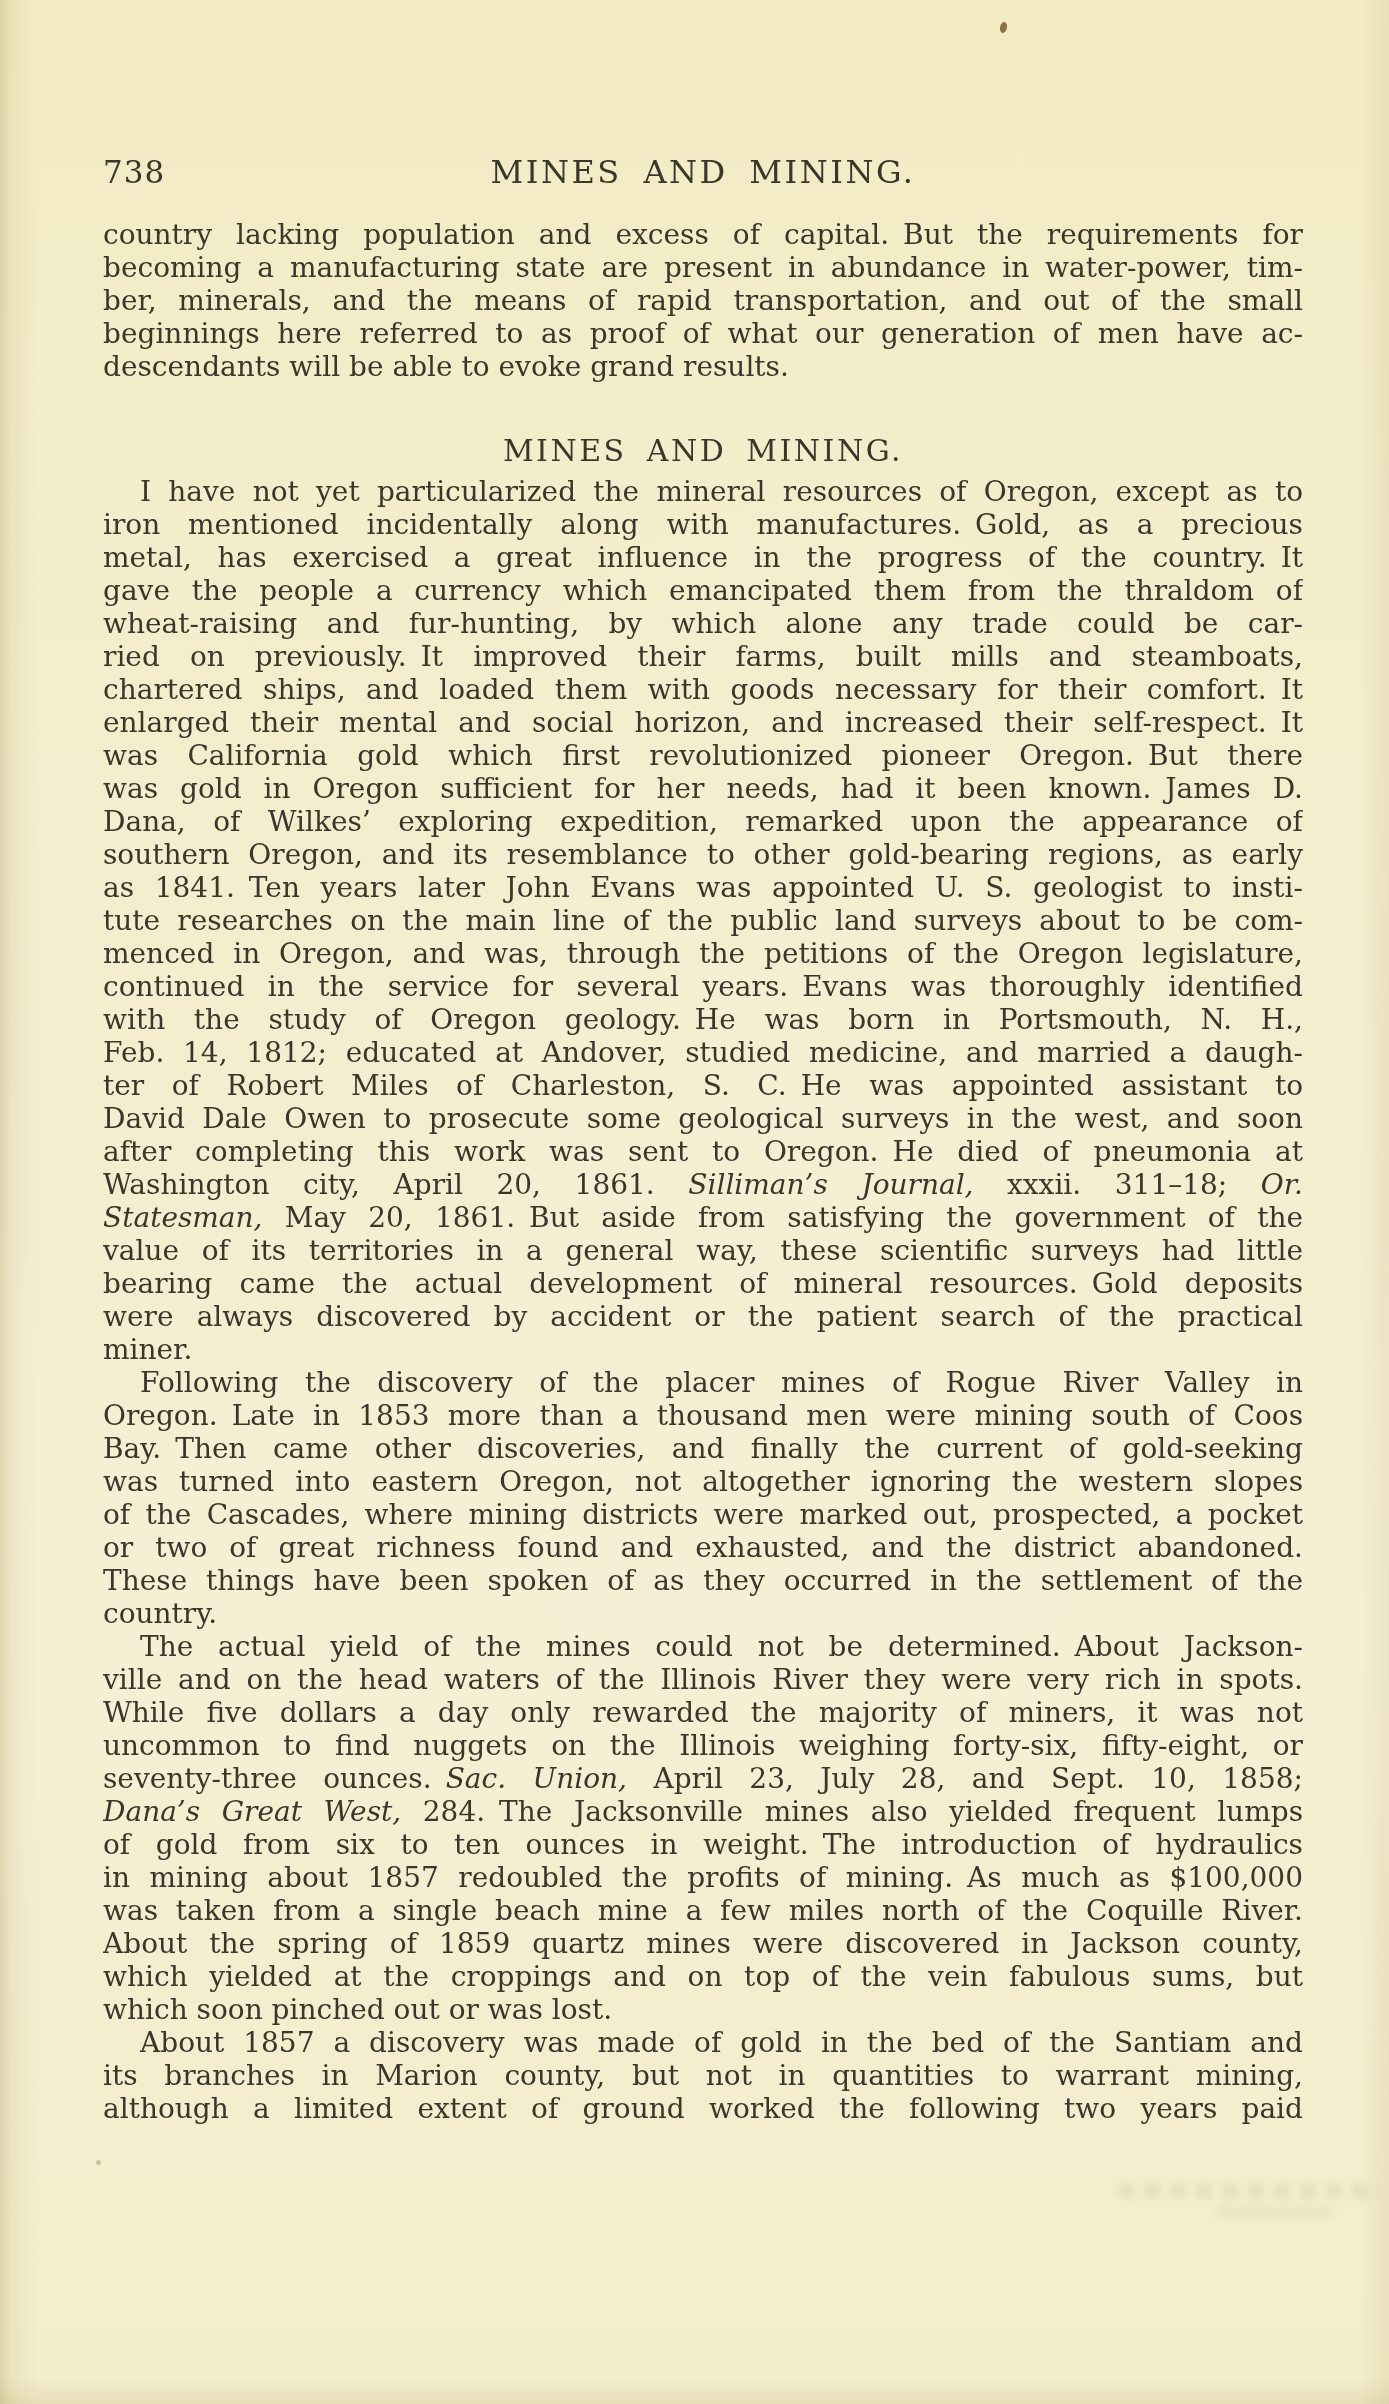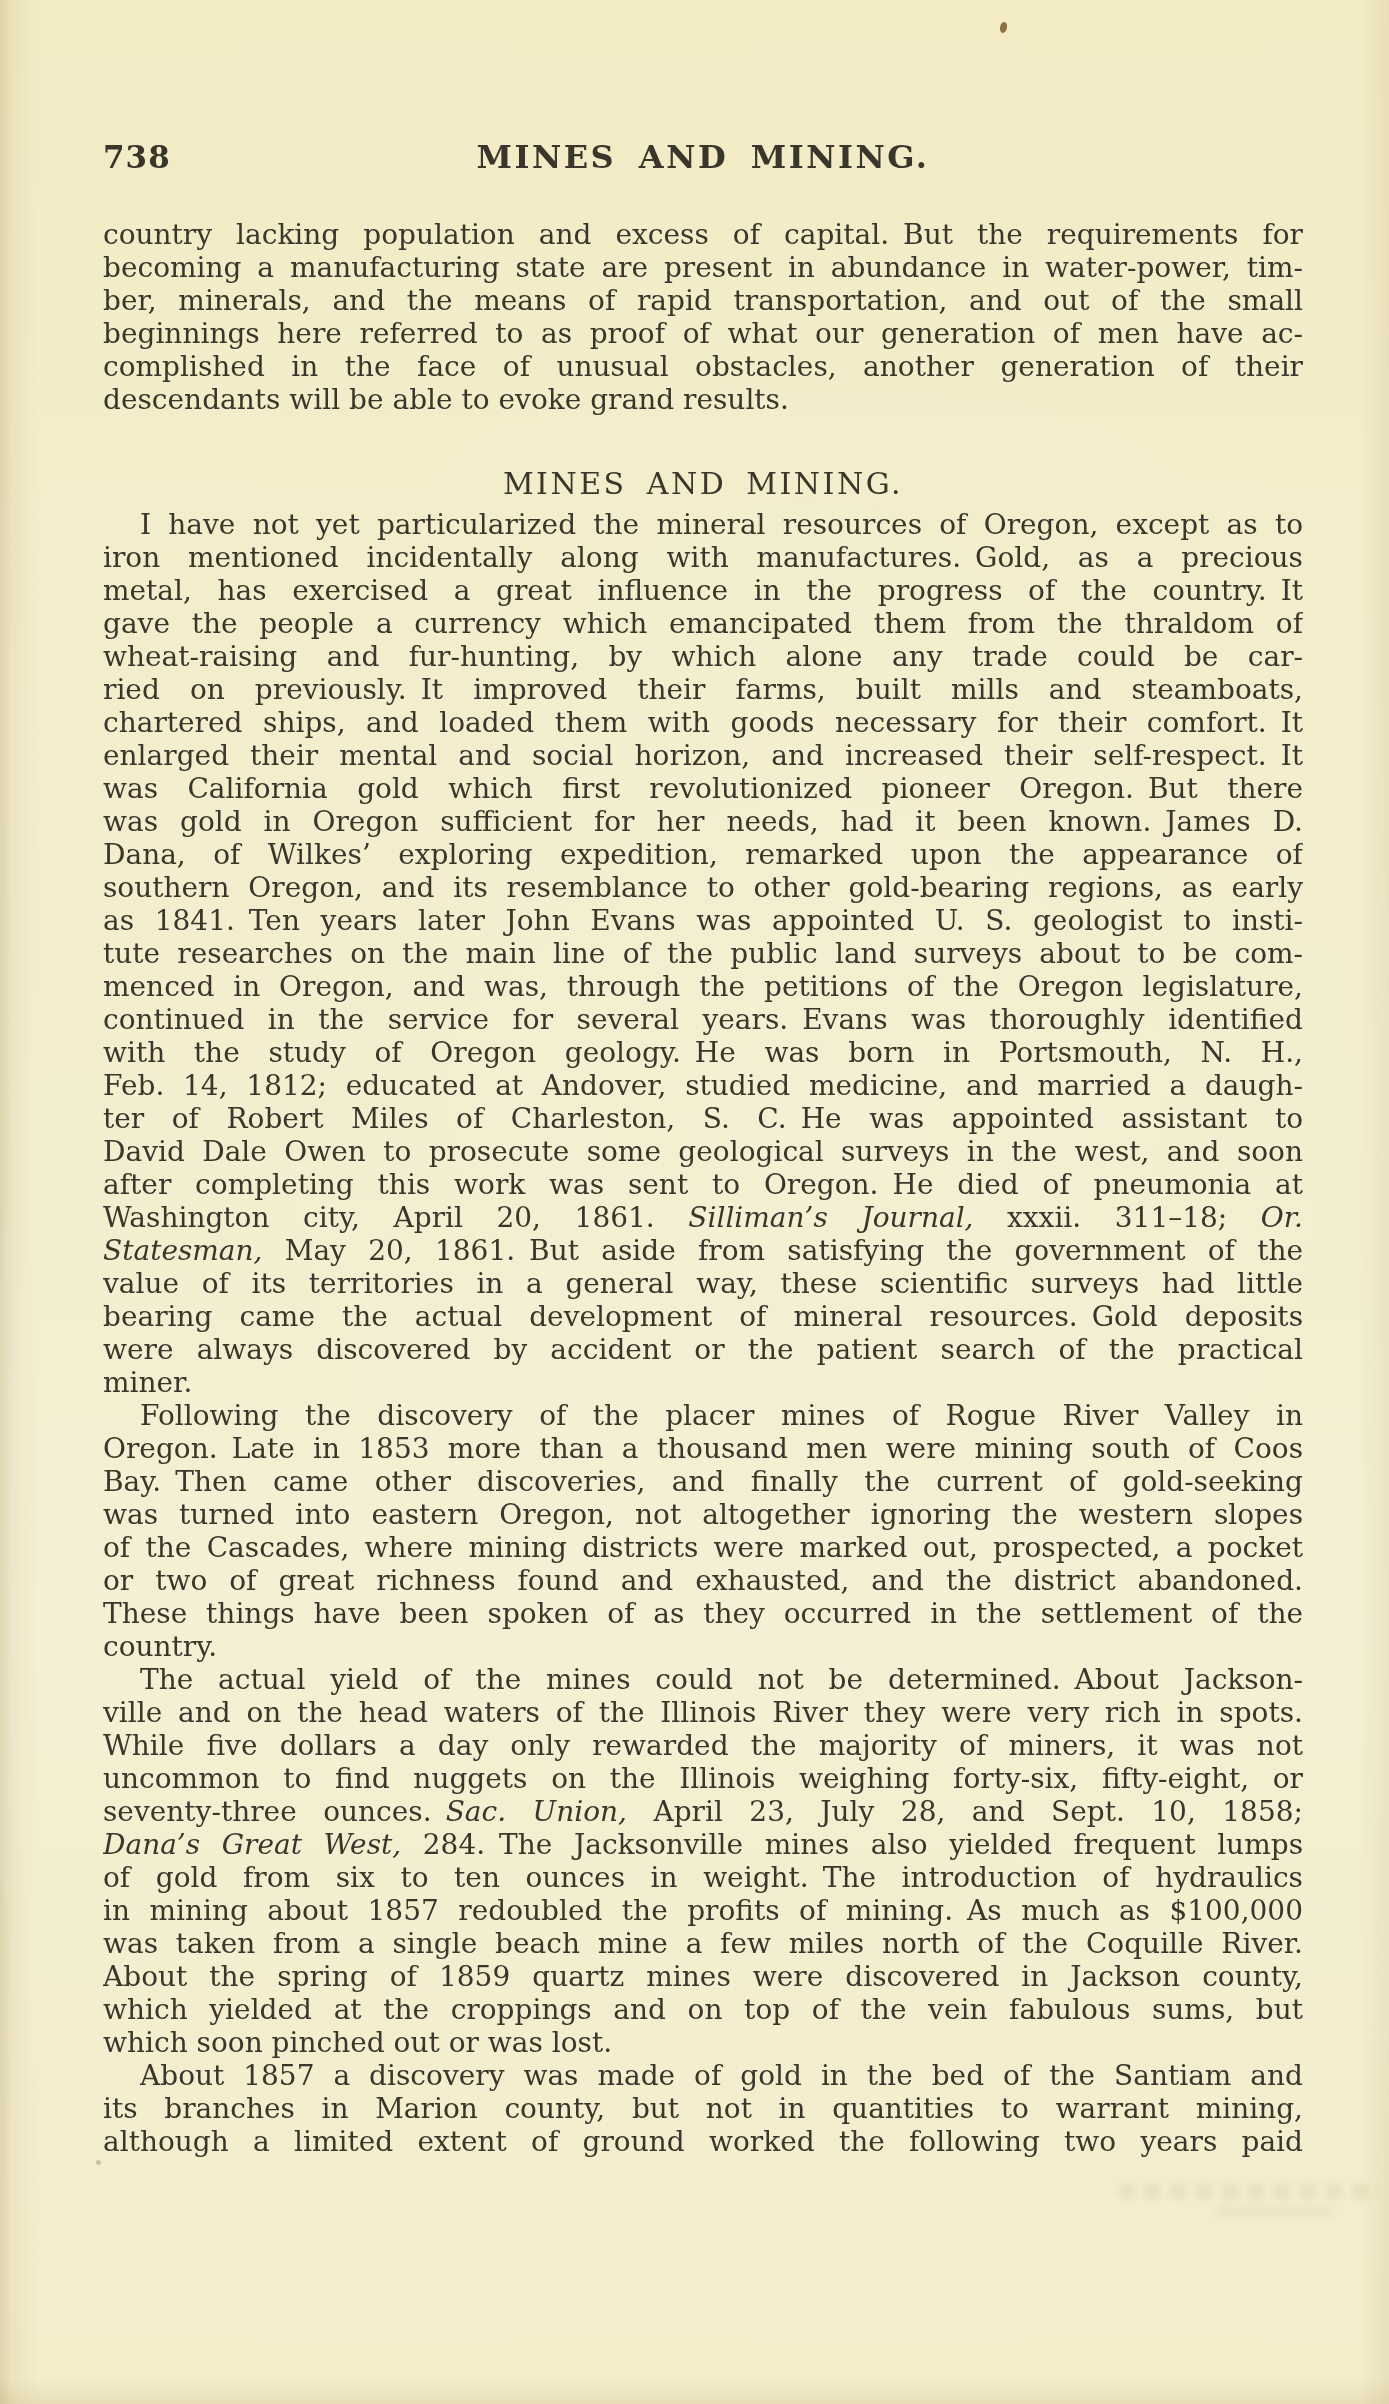--- a/index.html
+++ b/index.html
@@ -13,25 +13,24 @@
     font-family: "DejaVu Serif", "Liberation Serif", serif;
     background:
       radial-gradient(ellipse 900px 1200px at 58% 42%, rgba(255,255,255,0.07), rgba(255,255,255,0) 70%),
       linear-gradient(90deg, rgba(146,122,58,0.22) 0px, rgba(146,122,58,0.08) 12px, rgba(146,122,58,0) 38px),
       linear-gradient(270deg, rgba(146,122,58,0.10) 0px, rgba(146,122,58,0) 30px),
       linear-gradient(0deg, rgba(146,122,58,0.13) 0px, rgba(146,122,58,0) 26px),
       linear-gradient(180deg, #f2ebc4 0%, #f3edcb 22%, #f5efd4 68%, #f3edca 100%);
   }
   .running-head {
     position: absolute;
-    top: 136px;
+    top: 151px;
     left: 103px;
     width: 1200px;
     height: 42px;
-    font-weight: bold;
   }
   .page-number {
     position: absolute;
     left: 0;
     top: 3px;
     font-size: 31px;
     letter-spacing: 1px;
   }
   .running-title {
     text-align: center;
@@ -134,21 +133,20 @@
     <div class="page-number">738</div>
     <div class="running-title">MINES AND MINING.</div>
   </div>
 
   <div class="body-text">
       <div class="para">
         <div class="ln">country lacking population and excess of capital. But the requirements for</div>
         <div class="ln">becoming a manufacturing state are present in abundance in water-power, tim-</div>
         <div class="ln">ber, minerals, and the means of rapid transportation, and out of the small</div>
         <div class="ln">beginnings here referred to as proof of what our generation of men have ac-</div>
-        <div class="ln">complished in the face of unusual obstacles, another generation of their</div>
         <div class="ln last">descendants will be able to evoke grand results.</div>
       </div>
       <div class="heading-gap">
         <div class="section-heading">MINES AND MINING.</div>
       </div>
       <div class="para">
         <div class="ln indent">I have not yet particularized the mineral resources of Oregon, except as to</div>
         <div class="ln">iron mentioned incidentally along with manufactures. Gold, as a precious</div>
         <div class="ln">metal, has exercised a great influence in the progress of the country. It</div>
         <div class="ln">gave the people a currency which emancipated them from the thraldom of</div>

